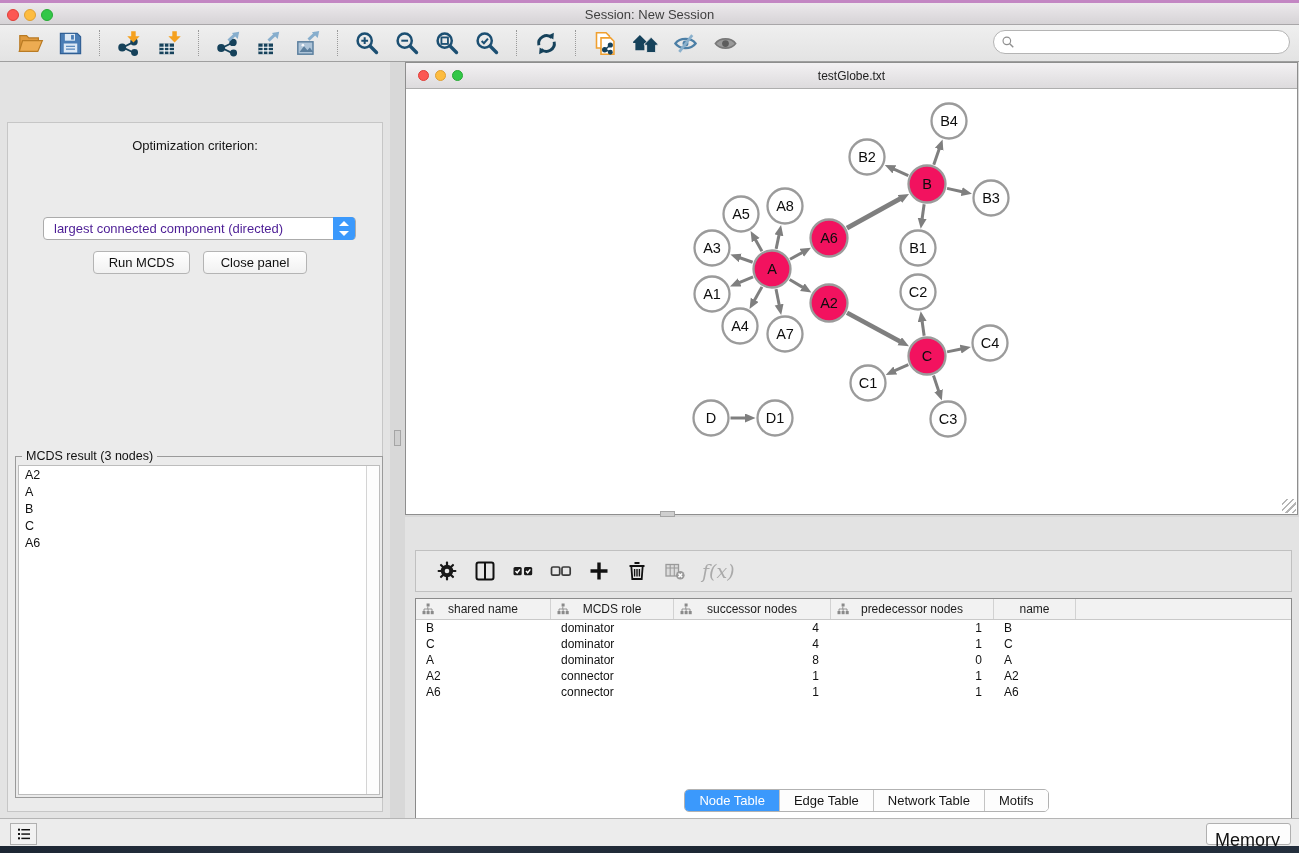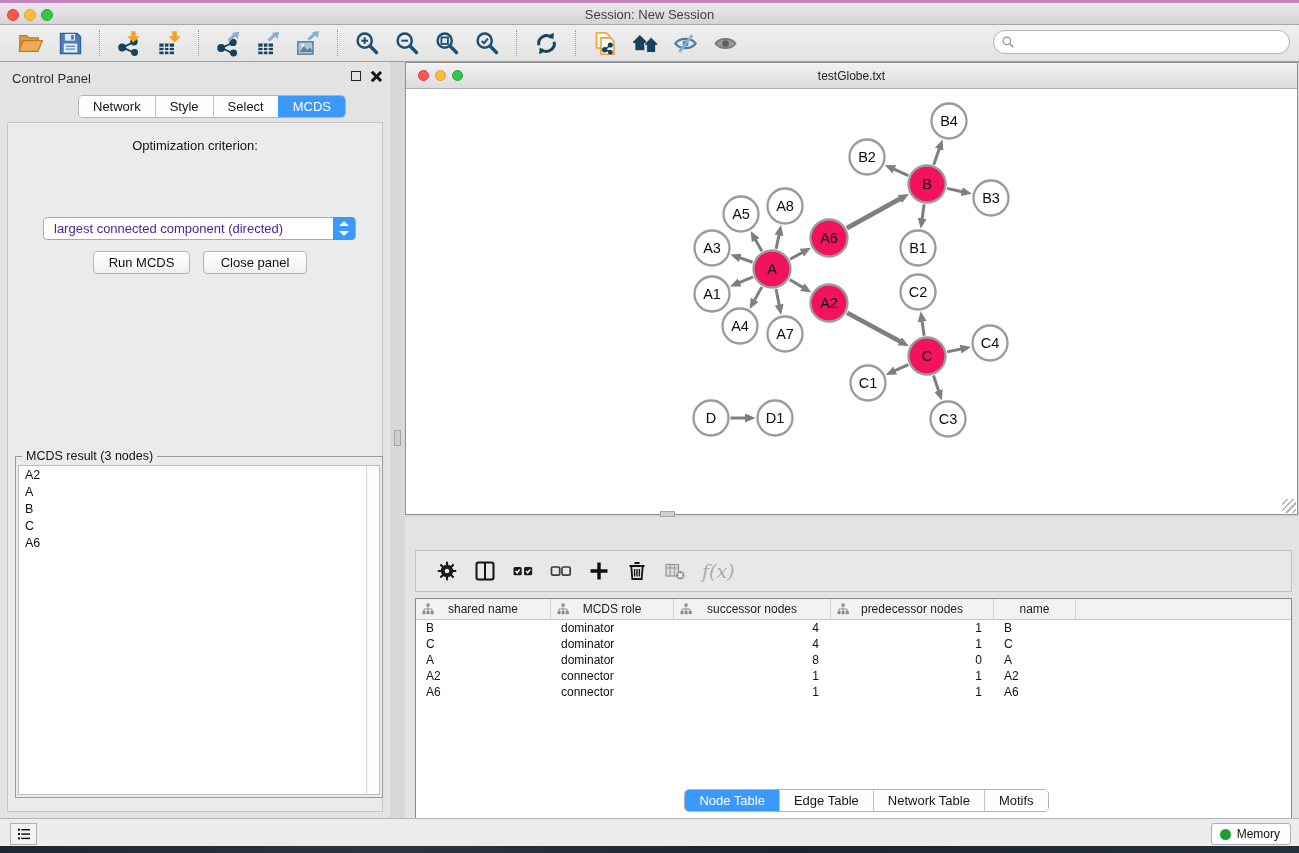--- a/index.html
+++ b/index.html
@@ -97,21 +97,21 @@
 
   #tp-tabs { position:absolute; left:0; right:0; top:272px; display:flex; justify-content:center; }
   .tp-seg { display:flex; height:23px; border-radius:5px; overflow:hidden; border:1px solid #b2b2b2; background:#fff;margin-left:29px; }
 
   
   #status-bar { position:absolute; left:0; top:818px; width:1299px; height:28px; background:#ececec; border-top:1px solid #b5b5b5; }
   #list-btn { position:absolute; left:10px; top:4px; width:27px; height:22px; background:#f2f2f2; border:1px solid #b0b0b0; 
     display:flex; align-items:center; justify-content:center; }
   #list-btn svg { width:16px; height:16px; }
   #memory-btn { position:absolute; right:8px; top:4px; height:22px; background:#fdfdfd; border:1px solid #b0b0b0; border-radius:3px;
-    display:flex; align-items:center; gap:6px; padding:0 10px 0 8px; font-size:12px; color:#111; }
+    display:flex; align-items:center; gap:6px; padding:0 10px 0 8px; font-size:18px; color:#111;flex-direction:column; }
   #memory-dot { width:11px; height:11px; border-radius:50%; background:#1f9e33; }
   #desktop-strip { position:absolute; left:0; top:846px; width:1299px; height:7px; background:linear-gradient(90deg,#1c2633,#2a3443 30%,#1a2430 60%,#242f3d); }
 </style>
 </head>
 <body>
 
 <div id="titlebar">
   <span class="tl tl1"></span>
   <span class="tl tl2"></span>
   <span class="tl tl3"></span>
@@ -262,33 +262,20 @@
   <div id="search-wrap">
     <svg viewBox="0 0 24 24">
         <circle cx="10" cy="10" r="6.5" fill="none" stroke="#8f8f8f" stroke-width="2"></circle>
         <line x1="15" y1="15" x2="21" y2="21" stroke="#8f8f8f" stroke-width="2.4"></line>
       </svg>
     <input id="search-input" placeholder="" style="">
   </div>
 </div>
 
 <div id="control-panel">
-  <div class="panel-head">
-    <div class="panel-title">Control Panel</div>
-    <div class="win-icons">
-      <span class="float-ico"></span>
-      <span class="close-ico"></span>
-    </div>
-  </div>
-  <div class="seg-tabs">
-    <div class="seg-tab">Network</div>
-    <div class="seg-tab">Style</div>
-    <div class="seg-tab">Select</div>
-    <div class="seg-tab active">MCDS</div>
-  </div>
   <div id="cp-content">
     <div id="opt-label">Optimization criterion:</div>
     <div id="dropdown">
       <span>largest connected component (directed)</span>
       <div id="dd-stepper">
           <span class="up"></span>
           <span class="dn"></span>
         </div>
     </div>
     <div class="cp-btn" id="run-btn">Run MCDS</div>

